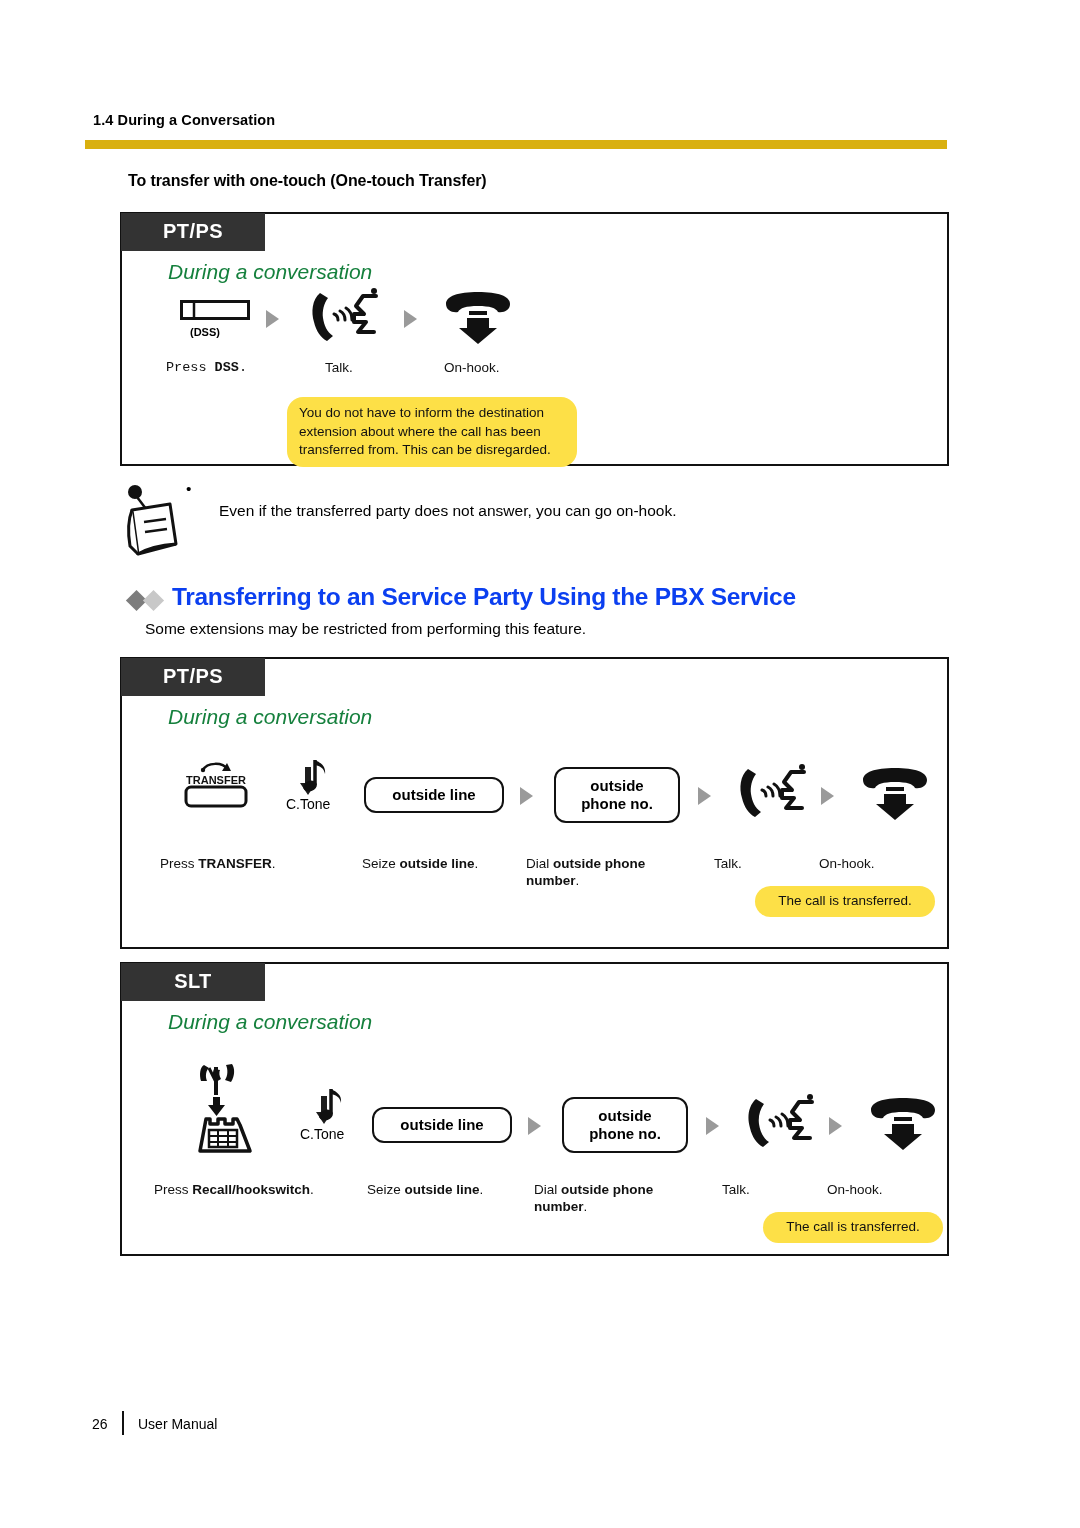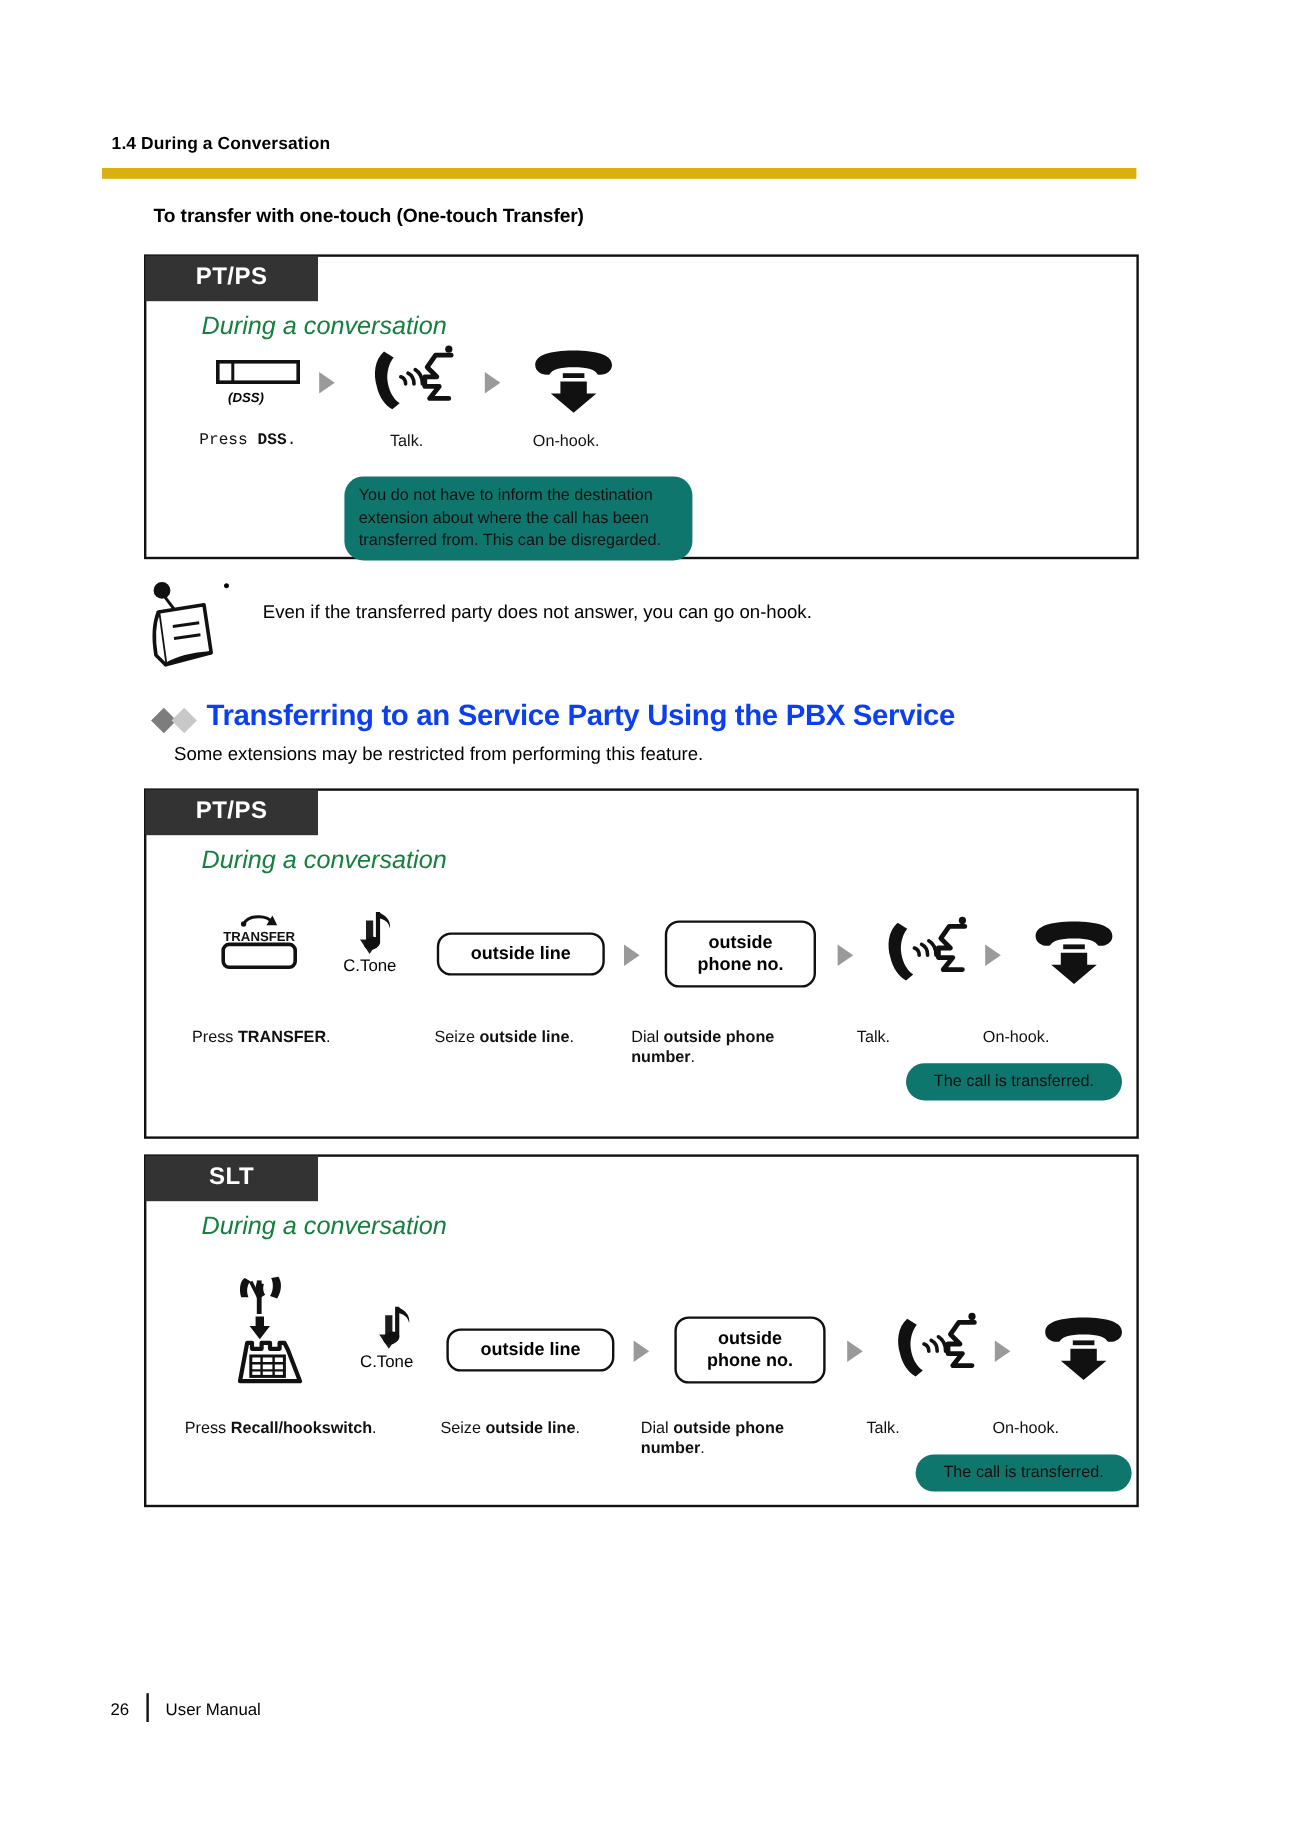--- a/index.html
+++ b/index.html
@@ -64,21 +64,21 @@
     background:#fff;
     font-weight:bold;font-size:15px;
     display:flex;align-items:center;justify-content:center;
     text-align:center;line-height:18px;
     box-sizing:border-box;
   }
 
   
   .balloon{
     position:absolute;
-    background:#0f766e;color:#111;
+    background:#fde047;color:#111;
     border-radius:16px;
     font-size:13.5px;line-height:18.5px;
     padding:7px 12px;
     box-sizing:border-box;
   }
   .balloon .tail{
     position:absolute;width:0;height:0;
   }
 
   
@@ -113,21 +113,21 @@
   <div class="panel" style="left:120px;top:212px;width:825px;height:250px;">
     <div class="panel-tab">PT/PS</div>
     <div class="panel-sub" style="top:46px;">During a conversation</div>
 
     <div class="node" style="left:58px;top:86px;">
       <svg width="70" height="26" viewBox="0 0 70 26">
         <rect x="1.5" y="1.5" width="67" height="17" fill="#fff" stroke="#111" stroke-width="3"></rect>
         <line x1="14" y1="1.5" x2="14" y2="18.5" stroke="#111" stroke-width="2.5"></line>
       </svg>
     </div>
-    <div class="node" style="left:68px;top:112px;font-style:italic;font-size:11px;font-weight:bold;">(DSS)</div>
+    <div class="node" style="left:68px;top:112px;font-size:11px;font-weight:bold;">(DSS)</div>
 
     <div class="arrow" style="left:144px;top:96px;"></div>
 
     <div class="node" style="left:186px;top:74px;">
       <svg width="74" height="58" viewBox="0 0 74 58">
         <path d="M12 5 C4 12 3 24 6 34 C8 43 13 50 19 53 L25 48 C19 44 16 37 15 30 C14 23 16 15 20 10 Z" fill="#111"></path>
         <path d="M26 26 c3 1 4 4 4 6 M32 23 c4 2 5 6 5 9 M38 20 c5 3 6 8 6 12" stroke="#111" stroke-width="3" fill="none" stroke-linecap="round"></path>
         <path d="M68 8 L55 8 L48 18 L56 26 L46 26 L46 34 L58 34 L50 44 L66 44" stroke="#111" stroke-width="4" fill="none" stroke-linejoin="round" stroke-linecap="round"></path>
         <circle cx="66" cy="3" r="3" fill="#111"></circle>
       </svg>

